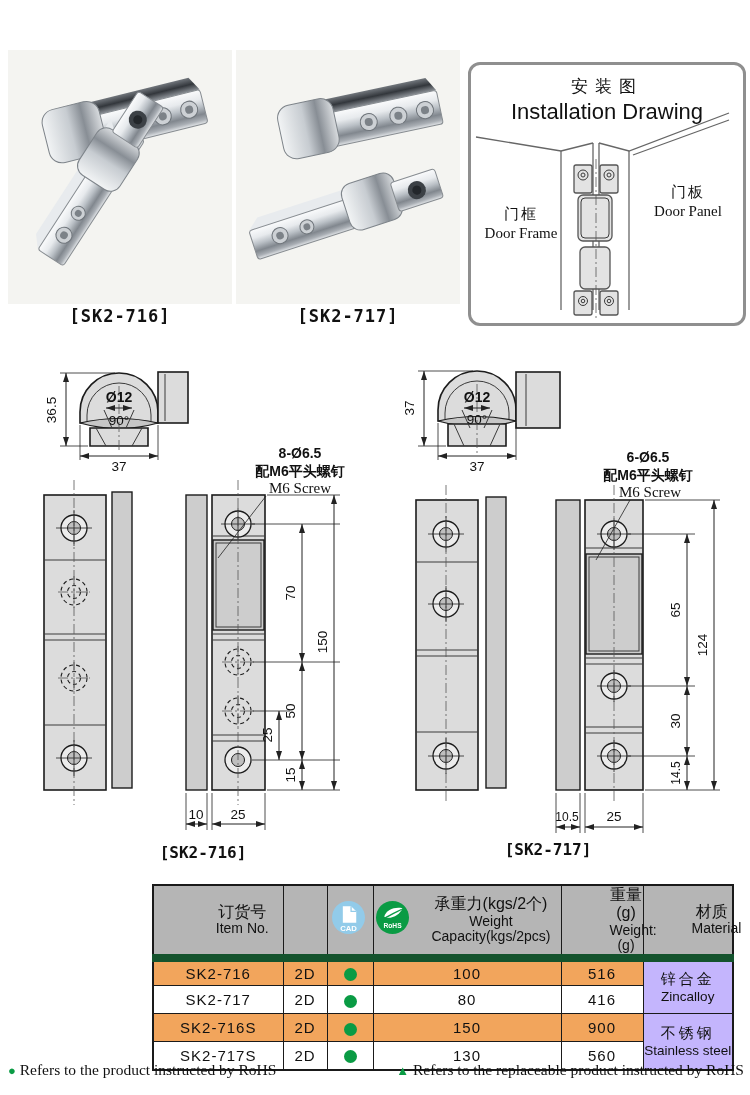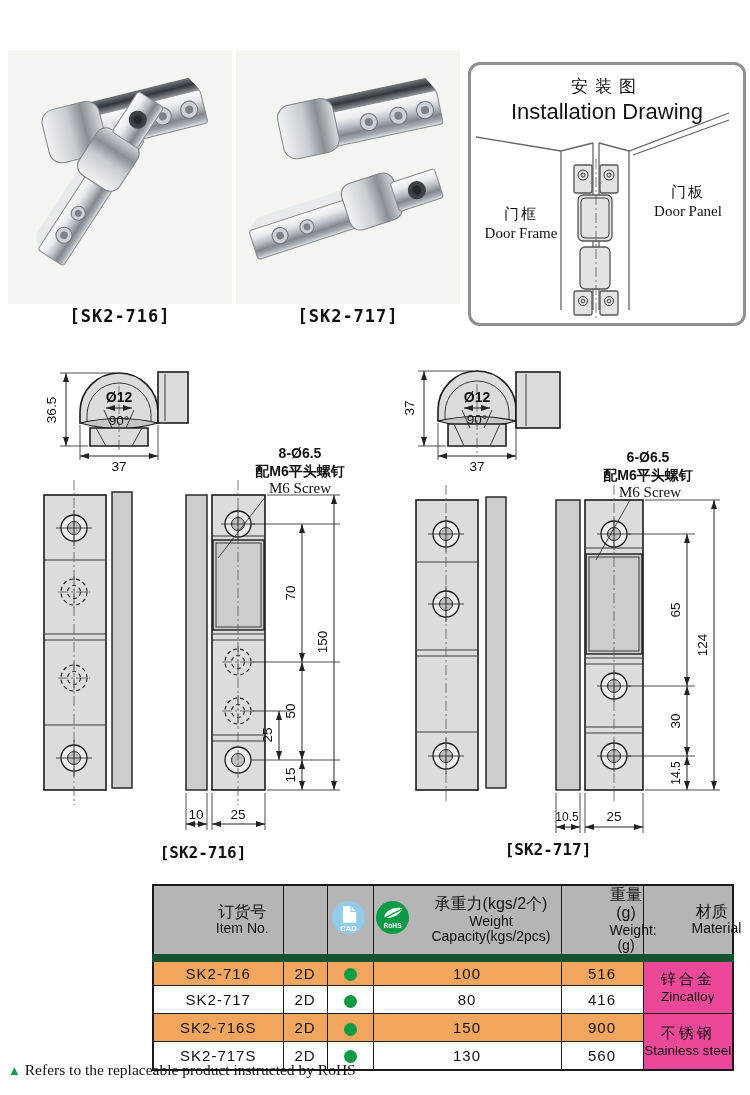--- a/index.html
+++ b/index.html
@@ -36,21 +36,21 @@
 
   
   table.spec { position:absolute; left:152px; top:884px; width:580px;
     border-collapse:collapse; table-layout:fixed; border:2px solid #1a1a1a; }
   .spec th, .spec td { border:1px solid #1a1a1a; text-align:center; vertical-align:middle; padding:0; }
   .spec thead th { background:#b5b5b5; height:44px; font-weight:normal; border-bottom:8px solid #14532d;padding-left:48px; }
   .spec tbody td { height:28px; font-size:15px; letter-spacing:1px; }
   .spec .zh-h { font-size:16px; line-height:1.15; }
   .spec .en-h { font-family:Liberation Sans, sans-serif; font-size:14px; line-height:1.1; }
   tr.hl td { background:#F2A55C; }
-  .spec td.mat { background:#ec4899; letter-spacing:0;margin-top:40px; }
+  .spec td.mat { background:#c4b5fd; letter-spacing:0;margin-top:40px; }
   .spec td.mat .zh { font-size:15px; letter-spacing:3px; }
   .spec td.mat .en { font-family:Liberation Sans, sans-serif; font-size:13.5px; letter-spacing:0; }
   .dot { display:inline-block; width:13px; height:13px; border-radius:50%; background:#0A9B44; vertical-align:middle; }
   .badge { display:inline-block; width:33px; height:33px;text-decoration:underline; }
 
   
   .foot1 { position:absolute; top:1044px; right:16px; font-size:14px; white-space:nowrap; }
   .foot2 { position:absolute; top:1061px; left:8px; right:6px; font-family:"Liberation Serif",serif;
     font-size:15.5px; white-space:nowrap; display:flex; justify-content:space-between; }
   .sym { color:#0A9B44; }
@@ -478,18 +478,22 @@
         <td>2D</td>
         <td><span class="dot"></span></td>
         <td>130</td>
         <td>560</td>
       </tr>
     </tbody>
   </table>
 
   <div class="foot2">
     <span>
+      <span class="sym">●</span>
+      <span>Refers to the product instructed by RoHS</span>
+    </span>
+    <span>
       <span class="sym">▲</span>
       <span>Refers to the replaceable product instructed by RoHS</span>
     </span>
   </div>
 
 </div>
 
 </body></html>

